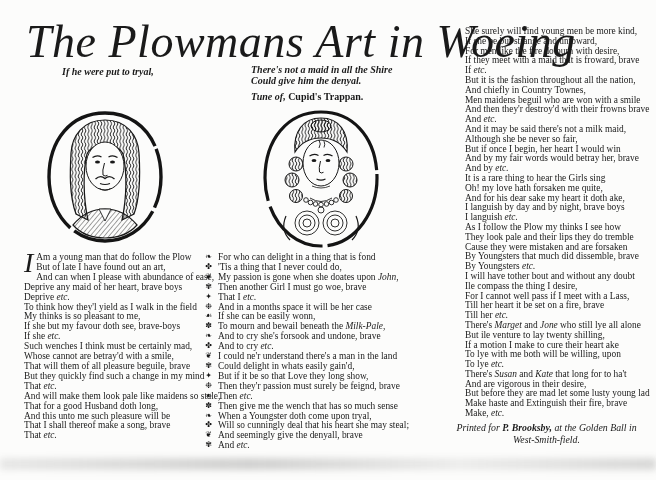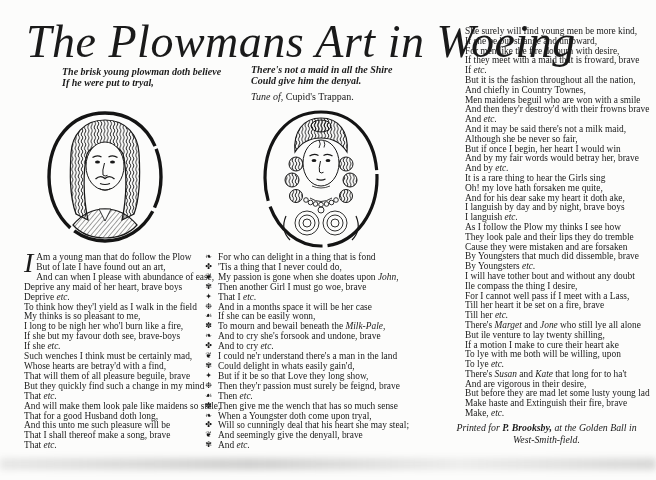--- a/index.html
+++ b/index.html
@@ -10,21 +10,21 @@
     font-family:"Liberation Serif", serif;
   }
   .title {
     position:absolute; left:26px; top:22px; width:378px; margin:0;
     text-align:center; font-style:italic; font-weight:normal;
     font-size:46px; line-height:40px; letter-spacing:0.5px; white-space:nowrap;
   }
   .epi { position:absolute; font-style:italic; font-weight:bold; font-size:10px; line-height:11px; }
   .epi-left  { left:62px;  top:66px; width:185px; }
   .epi-right { left:251px; top:64px; width:185px; }
-  .tune { margin-top:5px; font-weight:normal; }
+  .tune { margin-top:5px; font-weight:bold; }
   .tune-prefix { font-style:italic; }
   .tune-name { font-style:normal; }
   .portrait { position:absolute; }
   .portrait-man   { left:42px;  top:108px; }
   .portrait-woman { left:256px; top:106px; }
   .col { position:absolute; font-size:9.4px; line-height:9.9px; white-space:nowrap; }
   .col-left   { left:24px;  top:253px; width:182px; }
   .col-middle { left:218px; top:253px; width:220px; }
   .col-right  { left:465px; top:27px;  width:210px; line-height:9.8px; }
   .vline i { font-style:italic; }
@@ -49,21 +49,20 @@
   svg { display:block; }
 </style>
 </head>
 <body>
 
 <div class="page">
 
   <h1 class="title">The Plowmans Art in Woeing</h1>
 
   <div class="epi epi-left">
-    <div>The brisk young plowman doth believe</div>
     <div>If he were put to tryal,</div>
   </div>
 
   <div class="epi epi-right">
     <div>There's not a maid in all the Shire</div>
     <div>Could give him the denyal.</div>
     <div class="tune">
       <span class="tune-prefix">Tune of,</span>
       <span class="tune-name">Cupid's Trappan.</span>
     </div>
@@ -138,25 +137,24 @@
 
   <div class="col col-left">
       <span class="dropcap">I</span>
       <div class="vline">Am a young man that do follow the Plow</div>
       <div class="vline">But of late I have found out an art,</div>
       <div class="vline">And can when I please with abundance of ease,</div>
       <div class="vline">Deprive any maid of her heart, brave boys</div>
       <div class="vline">Deprive <i>etc.</i></div>
       <div class="vline">To think how they'l yield as I walk in the field</div>
       <div class="vline">My thinks is so pleasant to me,</div>
-      <div class="vline">I long to be nigh her who'l burn like a fire,</div>
       <div class="vline">If she but my favour doth see, brave-boys</div>
       <div class="vline">If she <i>etc.</i></div>
       <div class="vline">Such wenches I think must be certainly mad,</div>
-      <div class="vline">Whose hearts are betray'd with a find,</div>
+      <div class="vline">Whose cannot are betray'd with a smile,</div>
       <div class="vline">That will them of all pleasure beguile, brave</div>
       <div class="vline">But they quickly find such a change in my mind</div>
       <div class="vline">That <i>etc.</i></div>
       <div class="vline">And will make them look pale like maidens so stale,</div>
       <div class="vline">That for a good Husband doth long,</div>
       <div class="vline">And this unto me such pleasure will be</div>
       <div class="vline">That I shall thereof make a song, brave</div>
       <div class="vline">That <i>etc.</i></div>
     </div>
 

